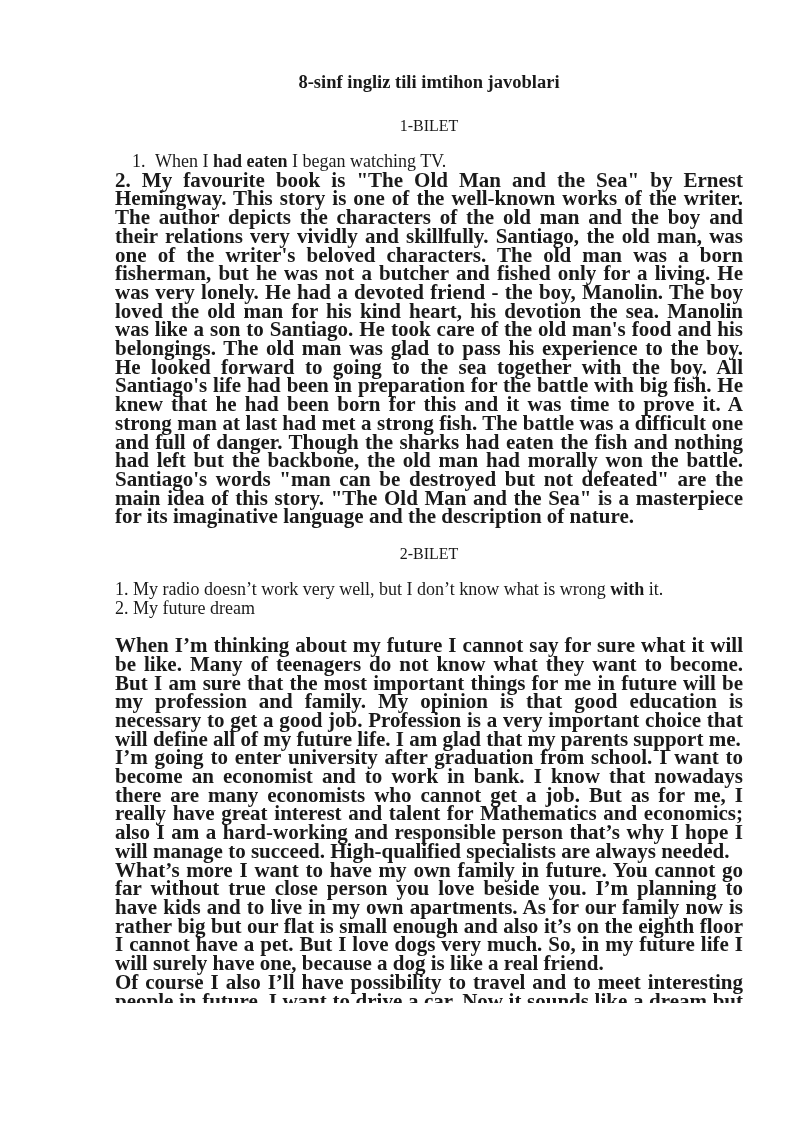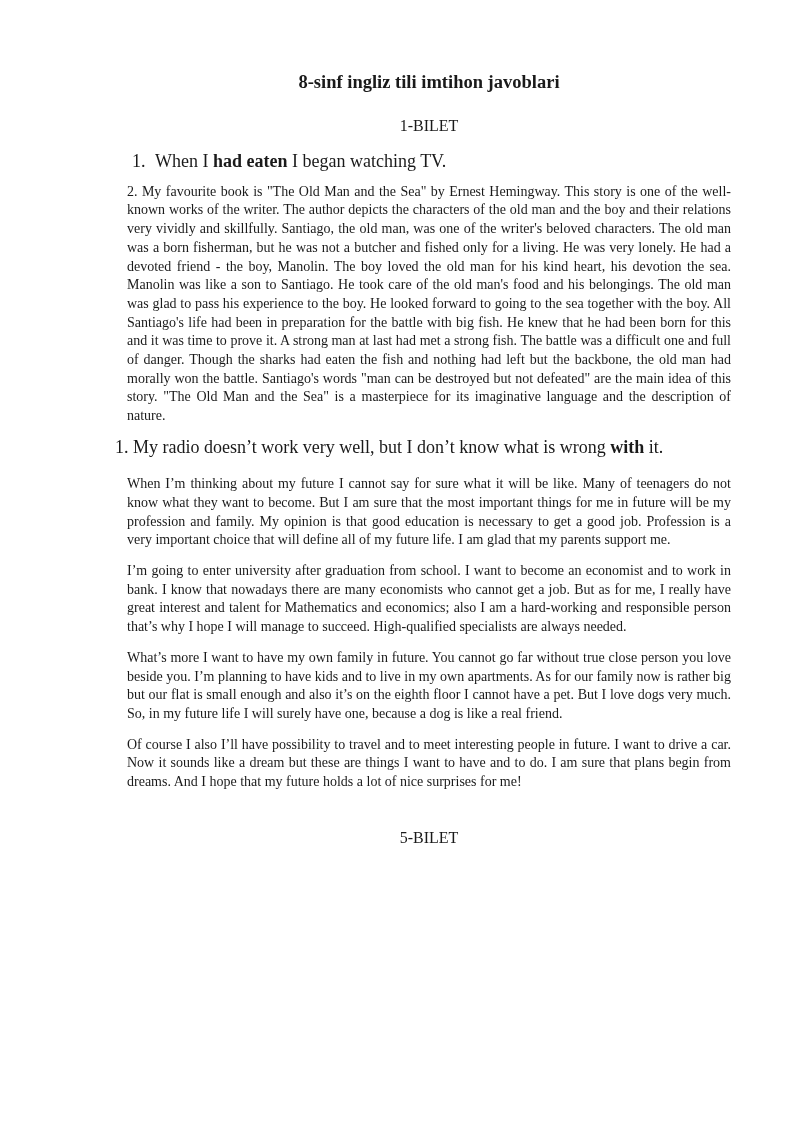--- a/index.html
+++ b/index.html
@@ -25,24 +25,25 @@
     }
     .bilet-heading {
       font-size: 16px;
       line-height: 19px;
       font-weight: normal;
       text-align: center;
       margin: 18px 0 17px 0;
     }
     .mt-lg { margin-top: 36px; }
     .body-text {
-      font-size: 14px;
+      font-size: 21px;
       line-height: 18.7px;
-      margin: 12px;
+      margin: 0;
       text-align: justify;
+      font-weight: bold;
     }
     .plain-line {
       font-size: 18px;
       line-height: 18.7px;
     }
     .spaced-top { margin-top: 18.7px; }
     .list-item {
       font-size: 18px;
       line-height: 18.7px;
       margin-left: 17px;
@@ -62,21 +63,23 @@
 
     <h1 class="doc-title">8-sinf ingliz tili imtihon javoblari</h1>
 
     <section>
       <h2 class="bilet-heading">1-BILET</h2>
       <div class="list-item"><span class="num">1.</span><span><span>When I </span><b>had eaten</b><span> I began watching TV.</span></span></div>
       <p class="body-text">2. My favourite book is "The Old Man and the Sea" by Ernest Hemingway. This story is one of the well-known works of the writer. The author depicts the characters of the old man and the boy and their relations very vividly and skillfully. Santiago, the old man, was one of the writer's beloved characters. The old man was a born fisherman, but he was not a butcher and fished only for a living. He was very lonely. He had a devoted friend - the boy, Manolin. The boy loved the old man for his kind heart, his devotion the sea. Manolin was like a son to Santiago. He took care of the old man's food and his belongings. The old man was glad to pass his experience to the boy. He looked forward to going to the sea together with the boy. All Santiago's life had been in preparation for the battle with big fish. He knew that he had been born for this and it was time to prove it. A strong man at last had met a strong fish. The battle was a difficult one and full of danger. Though the sharks had eaten the fish and nothing had left but the backbone, the old man had morally won the battle. Santiago's words "man can be destroyed but not defeated" are the main idea of this story. "The Old Man and the Sea" is a masterpiece for its imaginative language and the description of nature.</p>
     </section>
 
     <section>
+      <h2 class="bilet-heading">2-BILET</h2>
       <div class="plain-line"><span>1. My radio doesn’t work very well, but I don’t know what is wrong </span><b>with</b><span> it.</span></div>
+      <div class="plain-line">2. My future dream</div>
       <p class="body-text spaced-top">When I’m thinking about my future I cannot say for sure what it will be like. Many of teenagers do not know what they want to become. But I am sure that the most important things for me in future will be my profession and family. My opinion is that good education is necessary to get a good job. Profession is a very important choice that will define all of my future life. I am glad that my parents support me.</p>
       <p class="body-text">I’m going to enter university after graduation from school. I want to become an economist and to work in bank. I know that nowadays there are many economists who cannot get a job. But as for me, I really have great interest and talent for Mathematics and economics; also I am a hard-working and responsible person that’s why I hope I will manage to succeed. High-qualified specialists are always needed.</p>
       <p class="body-text">What’s more I want to have my own family in future. You cannot go far without true close person you love beside you. I’m planning to have kids and to live in my own apartments. As for our family now is rather big but our flat is small enough and also it’s on the eighth floor I cannot have a pet. But I love dogs very much. So, in my future life I will surely have one, because a dog is like a real friend.</p>
       <p class="body-text">Of course I also I’ll have possibility to travel and to meet interesting people in future. I want to drive a car. Now it sounds like a dream but these are things I want to have and to do. I am sure that plans begin from dreams. And I hope that my future holds a lot of nice surprises for me!</p>
     </section>
 
     <section>
       <h2 class="bilet-heading mt-lg">5-BILET</h2>
     </section>
 

